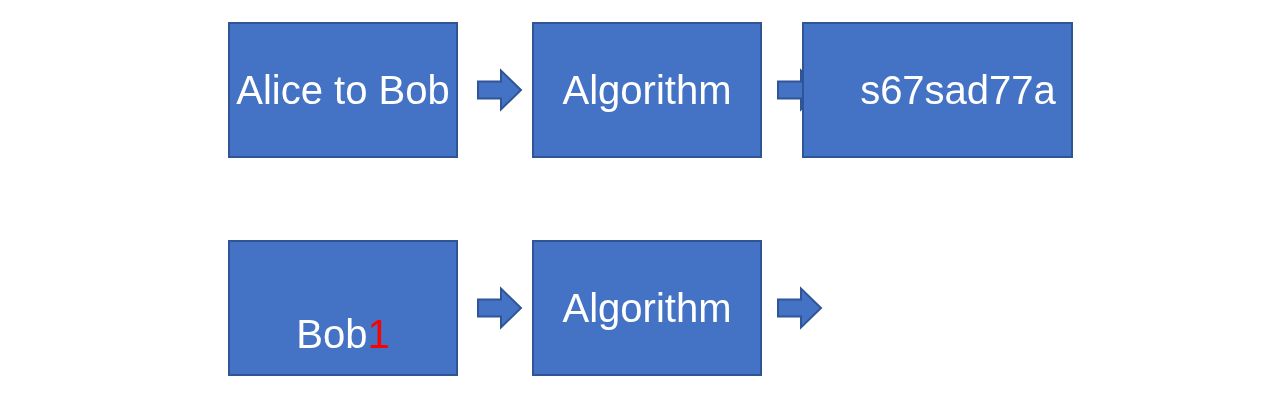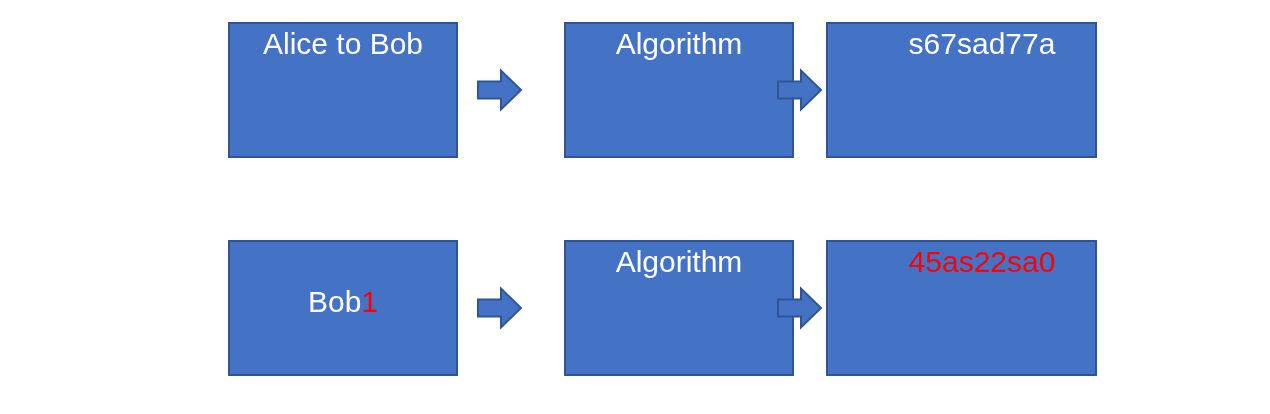--- a/index.html
+++ b/index.html
@@ -15,35 +15,35 @@
     background: #ffffff;
     overflow: hidden;
   }
   .node {
     position: absolute;
     width: 226px;
     height: 132px;
     background: #4472C4;
     border: 2px solid #2F5597;
     display: flex;
-    align-items: flex-start;
+    align-items: center;
     justify-content: center;
     text-align: center;
     color: #ffffff;
-    font-size: 30px;
+    font-size: 40px;
     line-height: 1.32;
     box-sizing: content-box;
   }
   
   .r1 { top: 22px; }
   
   .r2 { top: 240px; }
   .c1 { left: 228px; }
-  .c2 { left: 564px; }
-  .c3 { left: 826px; padding-left: 41px; }
+  .c2 { left: 532px; }
+  .c3 { left: 802px; padding-left: 41px; }
   .arrow {
     position: absolute;
     width: 46px;
     height: 46px;
   }
   .a1 { left: 477px; }
   .a2 { left: 777px; }
   .ar1 { top: 67px; }
   .ar2 { top: 285px; }
   .text-red { color: #FF0000; }
@@ -86,17 +86,14 @@
   </svg>
 
   <div class="node r2 c2">
     <span class="label">Algorithm</span>
   </div>
 
   <svg class="arrow ar2 a2" viewBox="0 0 46 46">
     <path d="M1 14.5 L24 14.5 L24 3.5 L44 23 L24 42.5 L24 31.5 L1 31.5 Z" fill="#4472C4" stroke="#2F5597" stroke-width="2" stroke-linejoin="miter"></path>
   </svg>
 
-  <div class="node r2 c3">
-    <span class="label text-red">45as22sa0</span>
-  </div>
 
 </div>
 
 </body></html>

